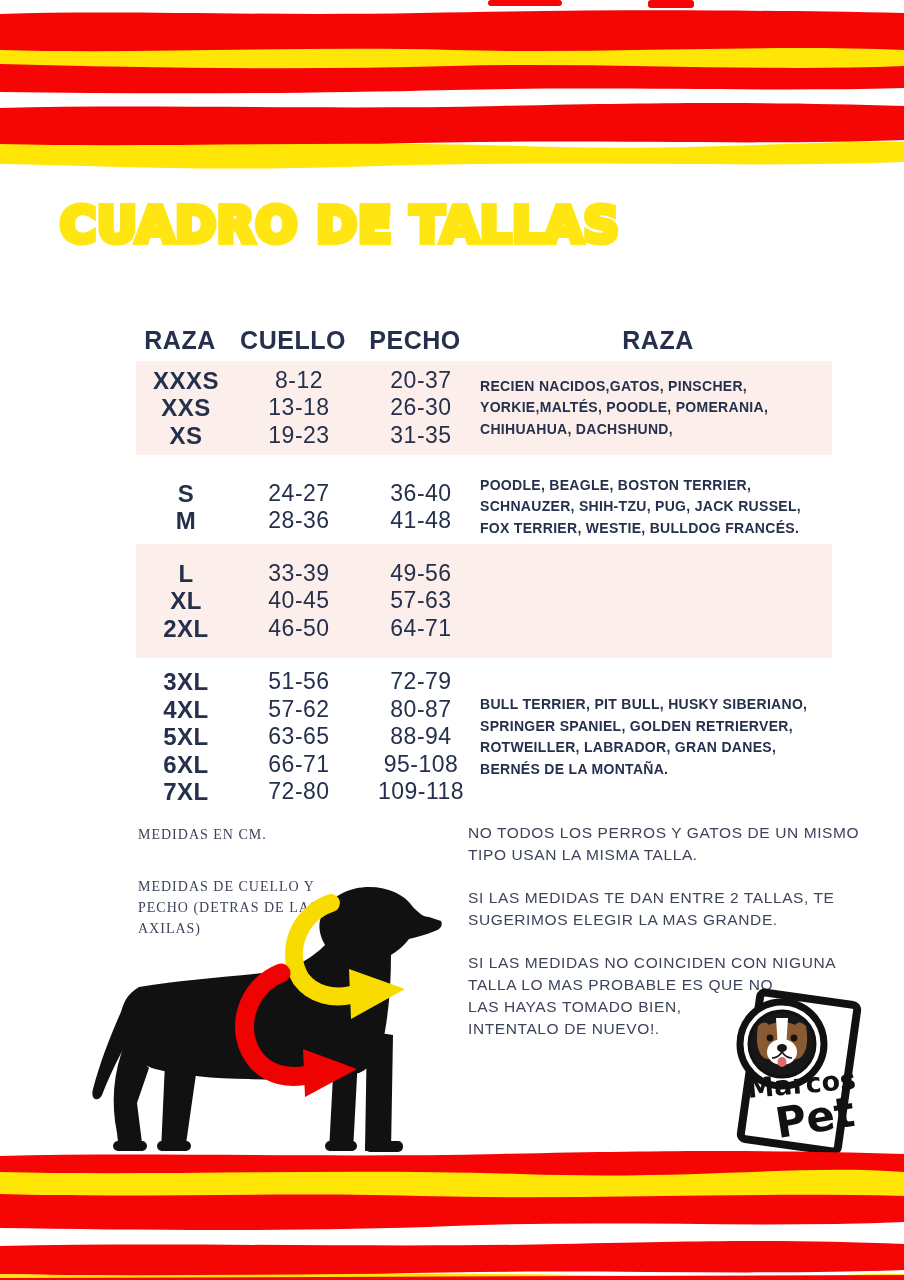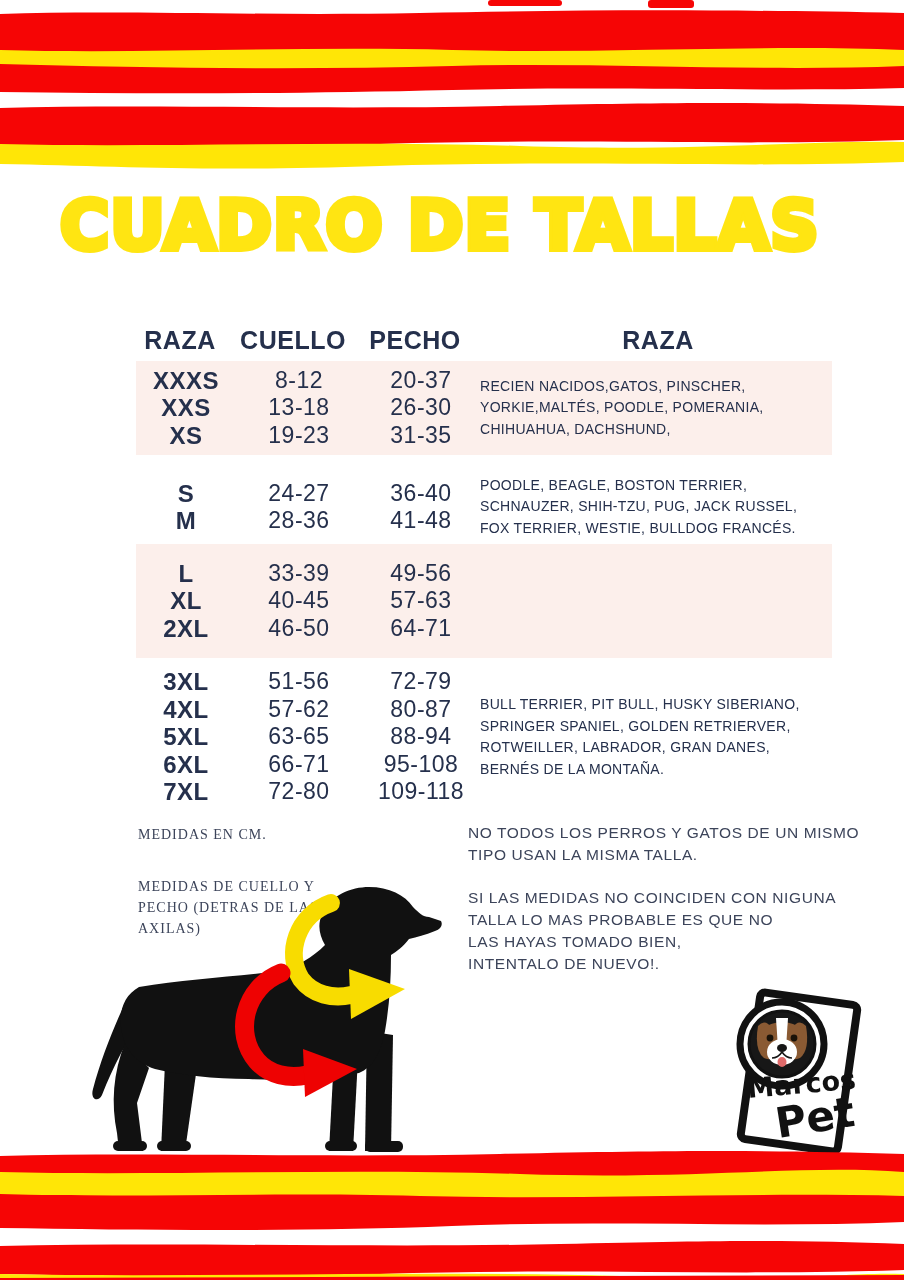--- a/index.html
+++ b/index.html
@@ -15,21 +15,21 @@
   }
   .stripes{position:absolute;left:0;display:block;}
   #top-stripes{top:0;}
   #bottom-stripes{bottom:0;}
   .fill-red{fill:var(--red,#f60505);}
   .fill-yellow{fill:var(--yellow,#ffe606);}
 
   #page-title{
     position:absolute;left:60px;top:186px;width:800px;
     font-family:"DejaVu Sans",sans-serif;font-weight:bold;
-    font-size:67px;line-height:80px;letter-spacing:1px;white-space:nowrap;
+    font-size:49px;line-height:80px;letter-spacing:1px;white-space:nowrap;
     color:var(--title_yellow,#ffe512);
     -webkit-text-stroke:6px var(--title_yellow,#ffe512);
     paint-order:stroke fill;
   }
 
   #size-table{position:absolute;left:130px;top:326px;width:752px;height:500px;}
   .thead{
     position:absolute;top:0;left:0;width:752px;height:28px;
     display:grid;grid-template-columns:100px 126px 118px 1fr;
     font-size:25px;font-weight:bold;letter-spacing:.5px;color:var(--navy);
@@ -44,21 +44,21 @@
   .g2{top:136px;height:90px;}
   .g3{top:218px;height:114px;}
   .g4{top:332px;height:158px;}
   .band-pink{background:var(--pink_band,#fcefeb);}
   .sizes{grid-column:1/4;display:grid;grid-template-columns:100px 126px 118px;align-items:center;}
   .cell{text-align:center;line-height:27.5px;color:var(--navy);}
   .cell.talla{font-weight:bold;font-size:24px;letter-spacing:.5px;}
   .cell.num{font-weight:normal;font-size:23px;letter-spacing:.5px;}
   .raza{
     grid-column:4;padding-right:20px;
-    font-size:14px;font-weight:normal;letter-spacing:.3px;line-height:21.5px;
+    font-size:14px;font-weight:bold;letter-spacing:.3px;line-height:21.5px;
     white-space:pre-line;color:var(--navy);
   }
 
   .note{position:absolute;color:var(--text_gray,#3c445a);letter-spacing:1px;font-size:14px;line-height:21px;white-space:pre-line;font-family:Liberation Serif, serif;}
   #note-units{left:138px;top:824px;}
   #note-howto{left:138px;top:876px;width:220px;}
 
   #tips{position:absolute;left:468px;top:822px;width:428px;color:var(--text_gray,#3c445a);}
   #tips p{font-size:15.5px;line-height:22px;letter-spacing:.6px;white-space:pre-line;margin-bottom:21px;}
 
@@ -156,20 +156,22 @@
 </div>
 
 <div id="note-units" class="note">MEDIDAS EN CM.</div>
 <div id="note-howto" class="note">MEDIDAS DE CUELLO Y
 PECHO (DETRAS DE LAS
 AXILAS)</div>
 
 <div id="tips">
   <p>NO TODOS LOS PERROS Y GATOS DE UN MISMO
 TIPO USAN LA MISMA TALLA.</p>
+  <p>SI LAS MEDIDAS TE DAN ENTRE 2 TALLAS, TE
+SUGERIMOS ELEGIR LA MAS GRANDE.</p>
   <p>SI LAS MEDIDAS NO COINCIDEN CON NIGUNA
 TALLA LO MAS PROBABLE ES QUE NO
 LAS HAYAS TOMADO BIEN,
 INTENTALO DE NUEVO!.</p>
 </div>
 
 <svg id="dog-illustration" width="380" height="285" viewBox="0 0 380 285">
   <g fill="var(--ink,#111)">
     <path d="M40,120 C28,146 16,176 8,206 C5,216 13,220 17,212 C28,184 42,156 58,136 Z"></path>
     <path d="M40,160 C28,190 26,220 32,250 L34,268 L58,268 L52,220 L64,185 Z"></path>

